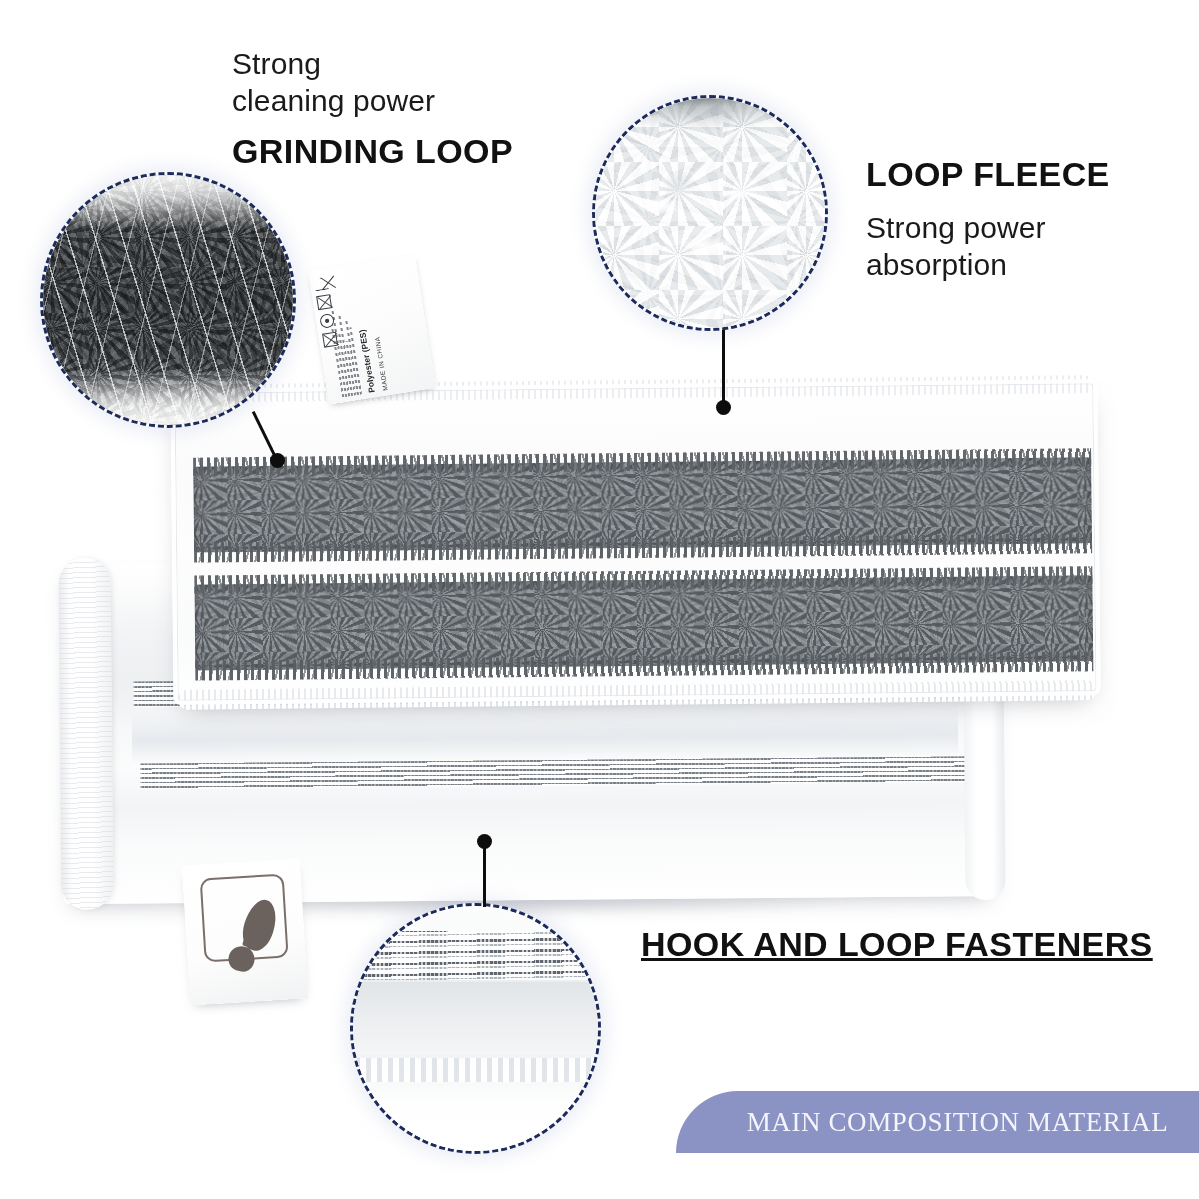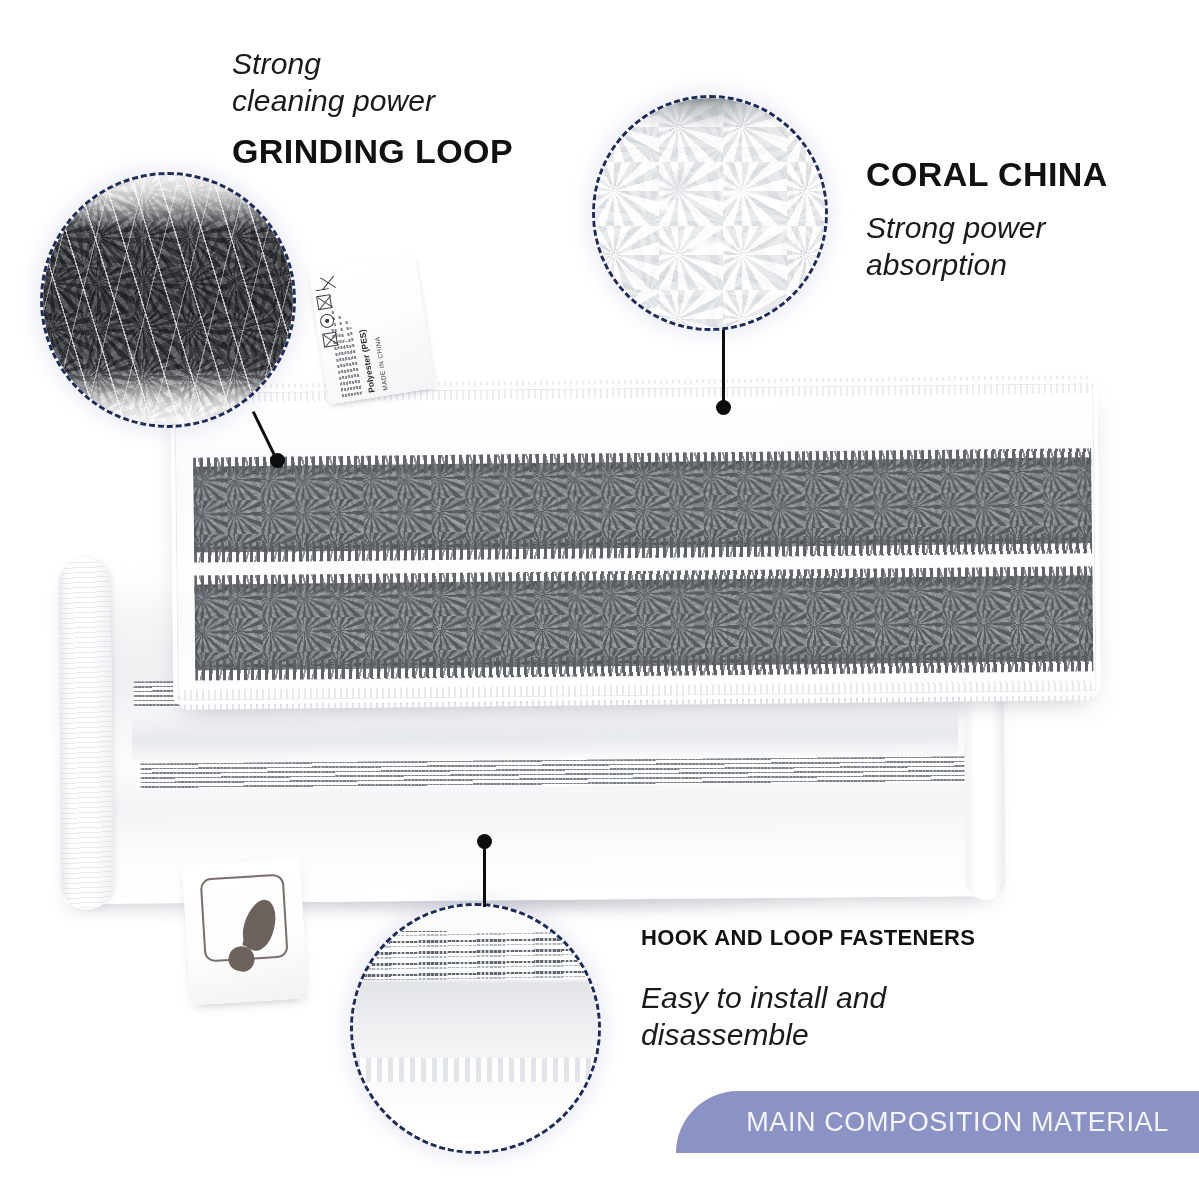--- a/index.html
+++ b/index.html
@@ -22,53 +22,53 @@
 
   
   .callout-sub {
     position: absolute;
     font-size: 30px;
     line-height: 1.22;
     color: #1a1a1a;
     font-weight: 400;
     letter-spacing: 0.1px;
     white-space: pre-line;
-    font-style: italic;
   }
   .callout-title {
     position: absolute;
     font-size: 33px;
     font-weight: 700;
     color: #111111;
     letter-spacing: 0.4px;
     white-space: nowrap;
   }
 
   #grinding-sub { left: 232px; top: 46px; }
   #grinding-title { left: 232px; top: 132px; font-size: 34px; }
 
   #coral-title { left: 866px; top: 155px; font-size: 34px; }
   #coral-sub  { left: 866px; top: 210px; }
 
-  #hook-title { left: 641px; top: 925px; font-size: 22px; }
+  #hook-title { left: 641px; top: 925px; font-size: 34px; text-decoration: underline; }
   #hook-sub   { left: 641px; top: 980px; }
 
   
   #banner {
     position: absolute;
     left: 676px;
     top: 1091px;
     width: 523px;
     height: 62px;
     background: #8b92c4;
     border-top-left-radius: 62px;
     display: flex;
     align-items: center;
     justify-content: center;
     padding-left: 40px;
+    font-family: Liberation Serif, serif;
   }
   #banner-text {
     color: #f4f5fb;
     font-size: 27px;
     letter-spacing: 0.6px;
     white-space: nowrap;
   }
 
   
   .zoom-circle {
@@ -566,25 +566,23 @@
 
   <div class="leader">
     <div class="leader-line" style="left:483px; top:845px; width:3.4px; height:62px;"></div>
     <div class="leader-dot" style="left:477px; top:834px;"></div>
   </div>
 
   <div id="grinding-sub" class="callout-sub">Strong
 cleaning power</div>
   <div id="grinding-title" class="callout-title">GRINDING LOOP</div>
 
-  <div id="coral-title" class="callout-title">CORAL CHINA</div>
+  <div id="coral-title" class="callout-title">LOOP FLEECE</div>
   <div id="coral-sub" class="callout-sub">Strong power
 absorption</div>
 
   <div id="hook-title" class="callout-title">HOOK AND LOOP FASTENERS</div>
-  <div id="hook-sub" class="callout-sub">Easy to install and
-disassemble</div>
 
   <div id="banner">
     <span id="banner-text">MAIN COMPOSITION MATERIAL</span>
   </div>
 
 </div>
 
 </body></html>

